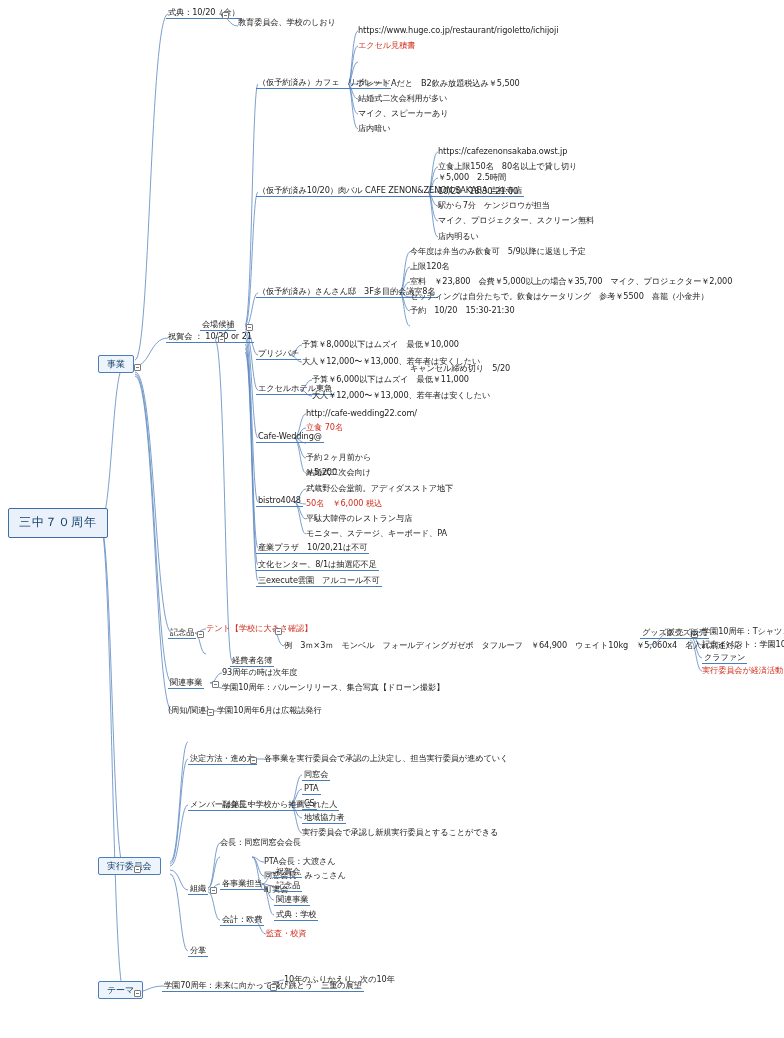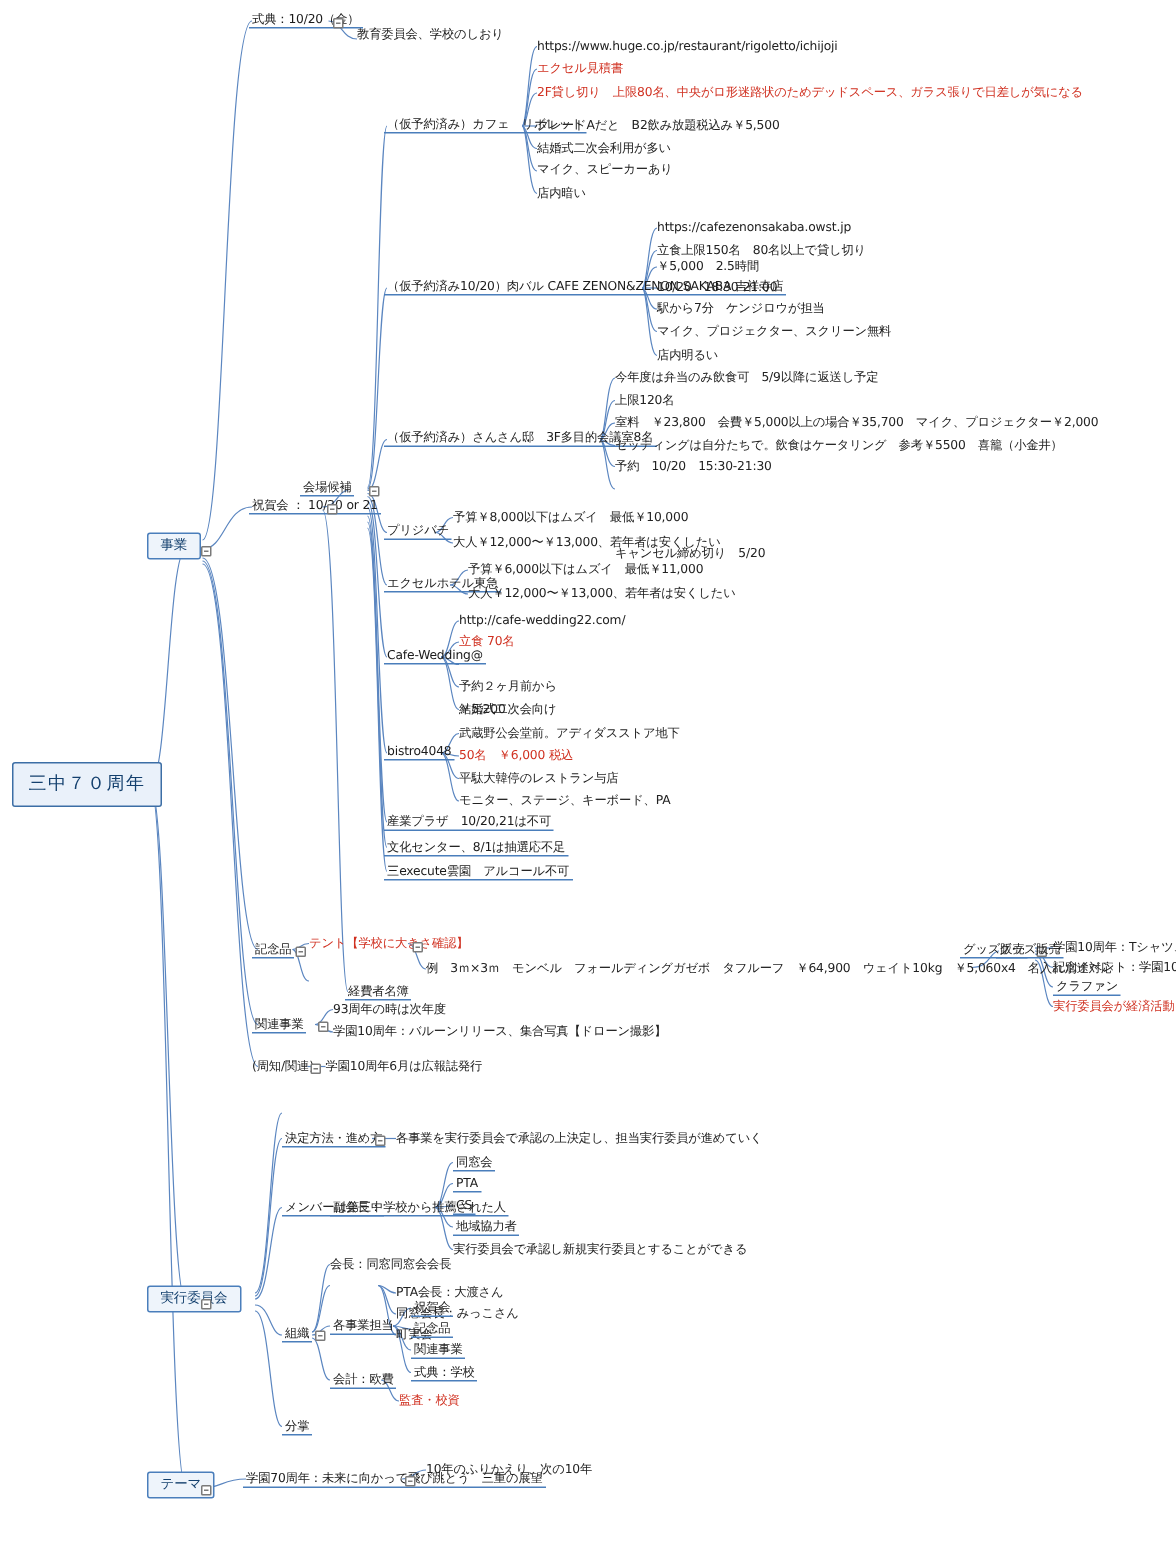--- a/index.html
+++ b/index.html
@@ -198,21 +198,20 @@
 
   <div class="node under" style="left:166px;top:332px;">祝賀会 ： 10/20 or 21</div>
   <span class="bullet minus" style="left:218px;top:336px;"></span>
 
   <div class="node under" style="left:200px;top:320px;">会場候補</div>
   <span class="bullet minus" style="left:246px;top:324px;"></span>
 
   <div class="node under" style="left:256px;top:78px;">（仮予約済み）カフェ　リボレット</div>
   <div class="node plain" style="left:358px;top:26px;">https://www.huge.co.jp/restaurant/rigoletto/ichijoji</div>
   <div class="node red" style="left:358px;top:41px;">エクセル見積書</div>
-  <div class="node red" style="left:358px;top:57px;">2F貸し切り　上限80名、中央がロ形迷路状のためデッドスペース、ガラス張りで日差しが気になる</div>
   <div class="node plain" style="left:358px;top:79px;">グレードAだと　B2飲み放題税込み￥5,500</div>
   <div class="node plain" style="left:358px;top:94px;">結婚式二次会利用が多い</div>
   <div class="node plain" style="left:358px;top:109px;font-family:Liberation Mono, monospace;">マイク、スピーカーあり</div>
   <div class="node plain" style="left:358px;top:124px;">店内暗い</div>
 
   <div class="node under" style="left:256px;top:186px;">（仮予約済み10/20）肉バル CAFE ZENON&amp;ZENON SAKABA 吉祥寺店</div>
   <div class="node plain" style="left:438px;top:147px;">https://cafezenonsakaba.owst.jp</div>
   <div class="node plain" style="left:438px;top:162px;">立食上限150名　80名以上で貸し切り</div>
   <div class="node plain" style="left:438px;top:173px;">￥5,000　2.5時間</div>
   <div class="node plain" style="left:438px;top:187px;">10/20　18:30-21:00</div>

